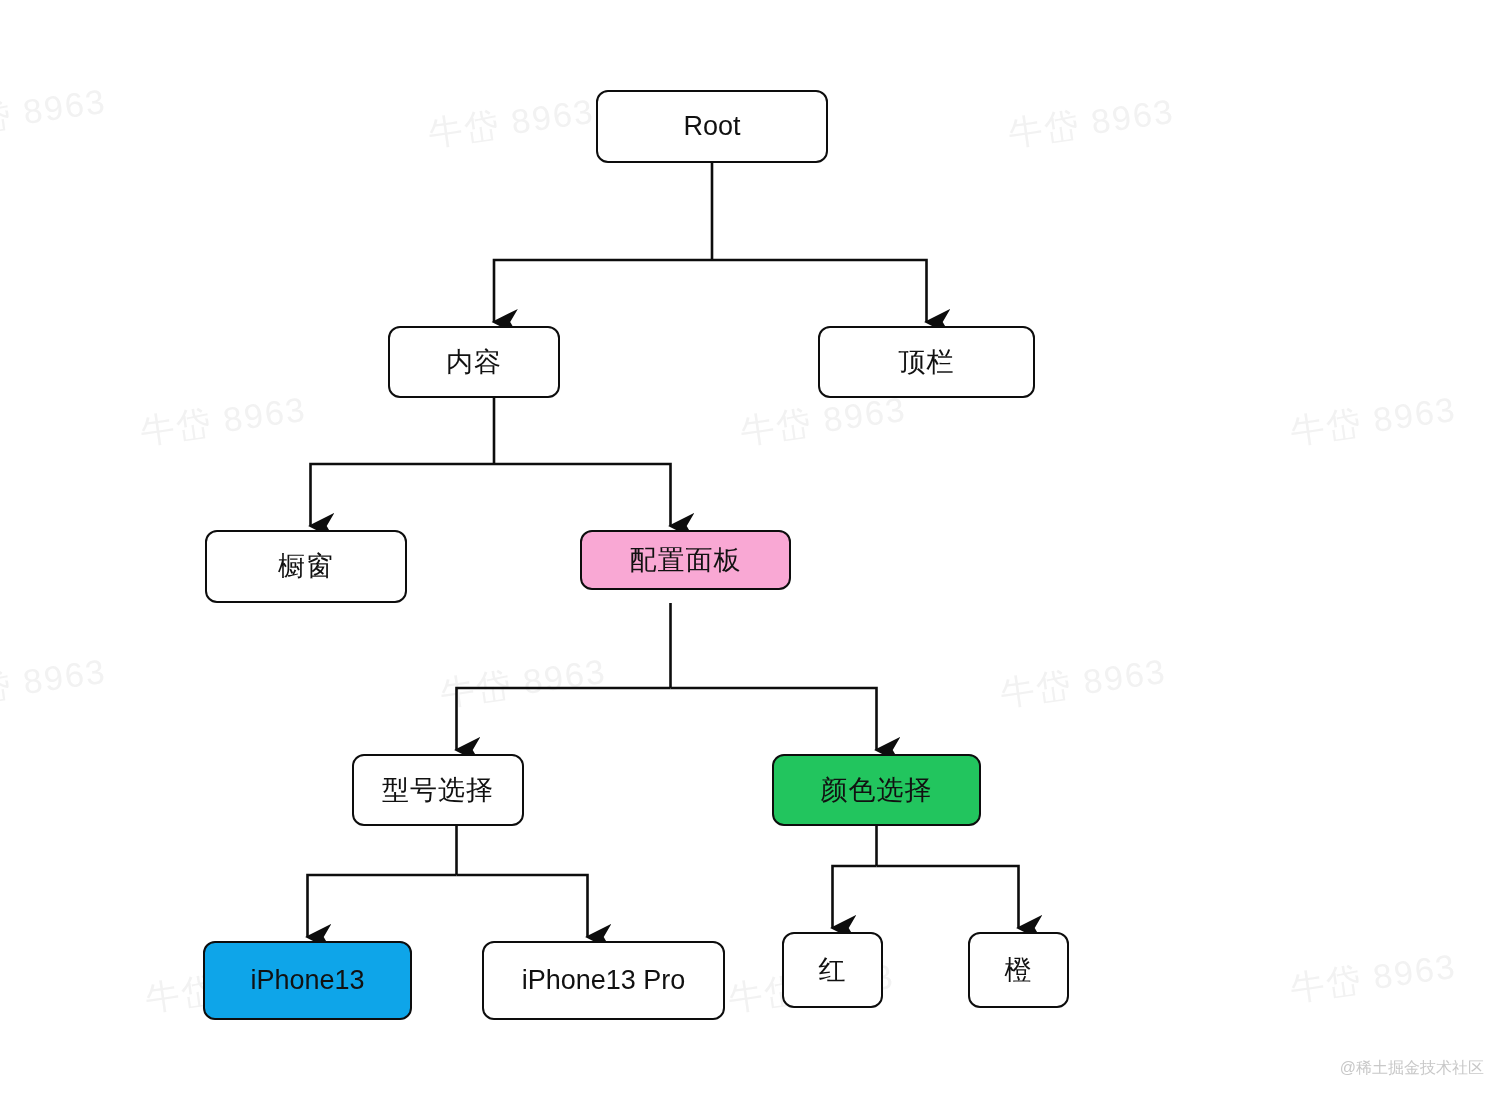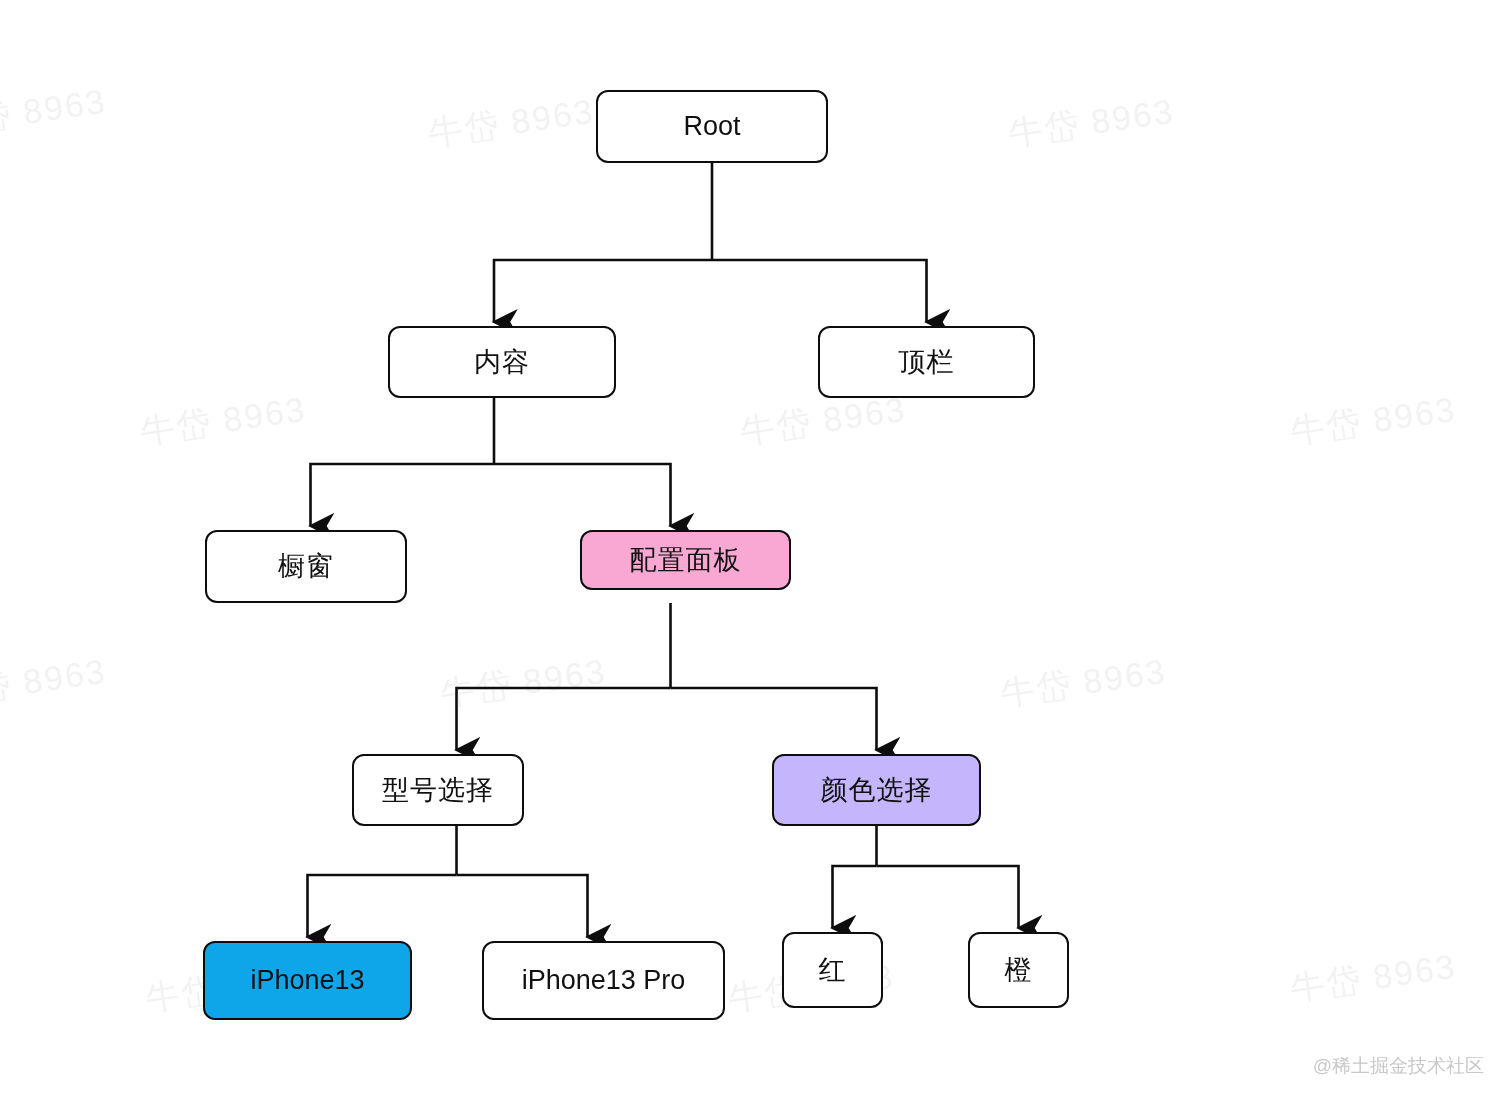--- a/index.html
+++ b/index.html
@@ -59,21 +59,21 @@
     font-family: Liberation Sans, sans-serif;
   }
   .node.cjk .node-label {
     letter-spacing: 1px;
   }
   #footer-wm {
     position: absolute;
     right: 28px;
     bottom: 22px;
     color: #c8c8c8;
-    font-size: 19px;
+    font-size: 16px;
     white-space: nowrap;
     z-index: 3;
     font-family: "Liberation Sans", "DejaVu Sans", sans-serif;
   }
 </style>
 </head>
 <body>
 
 <div id="canvas">
 
@@ -114,36 +114,36 @@
         <path d="M 876.5 826 L 876.5 866"></path>
         <path d="M 876.5 866 L 832.5 866 L 832.5 928" marker-end="url(#arrow)"></path>
         <path d="M 876.5 866 L 1018.5 866 L 1018.5 928" marker-end="url(#arrow)"></path>
       </g>
   </svg>
 
   <div id="nodes">
       <div class="node" style="left: 596px; top: 90px; width: 232px; height: 73px; border-color: rgb(13, 13, 13); background: rgb(255, 255, 255);">
         <span class="node-label">Root</span>
       </div>
-      <div class="node cjk" style="left: 388px; top: 326px; width: 228px; height: 72px; border-color: rgb(13, 13, 13); background: rgb(255, 255, 255);">
+      <div class="node cjk" style="left: 388px; top: 326px; width: 172px; height: 72px; border-color: rgb(13, 13, 13); background: rgb(255, 255, 255);">
         <span class="node-label">内容</span>
       </div>
       <div class="node cjk" style="left: 818px; top: 326px; width: 217px; height: 72px; border-color: rgb(13, 13, 13); background: rgb(255, 255, 255);">
         <span class="node-label">顶栏</span>
       </div>
       <div class="node cjk" style="left: 205px; top: 530px; width: 202px; height: 73px; border-color: rgb(13, 13, 13); background: rgb(255, 255, 255);">
         <span class="node-label">橱窗</span>
       </div>
       <div class="node cjk" style="left: 580px; top: 530px; width: 211px; height: 60px; border-color: rgb(13, 13, 13); background: #f9a8d4;">
         <span class="node-label">配置面板</span>
       </div>
       <div class="node cjk" style="left: 352px; top: 754px; width: 172px; height: 72px; border-color: rgb(13, 13, 13); background: rgb(255, 255, 255);">
         <span class="node-label">型号选择</span>
       </div>
-      <div class="node cjk" style="left: 772px; top: 754px; width: 209px; height: 72px; border-color: rgb(13, 13, 13); background: #c4b5fd;">
+      <div class="node cjk" style="left: 772px; top: 754px; width: 209px; height: 72px; border-color: rgb(13, 13, 13); background: #22c55e;">
         <span class="node-label">颜色选择</span>
       </div>
       <div class="node" style="left: 203px; top: 941px; width: 209px; height: 79px; border-color: rgb(13, 13, 13); background: #0ea5e9;">
         <span class="node-label">iPhone13</span>
       </div>
       <div class="node" style="left: 482px; top: 941px; width: 243px; height: 79px; border-color: rgb(13, 13, 13); background: rgb(255, 255, 255);">
         <span class="node-label">iPhone13 Pro</span>
       </div>
       <div class="node cjk" style="left: 782px; top: 932px; width: 101px; height: 76px; border-color: rgb(13, 13, 13); background: rgb(255, 255, 255);">
         <span class="node-label">红</span>

